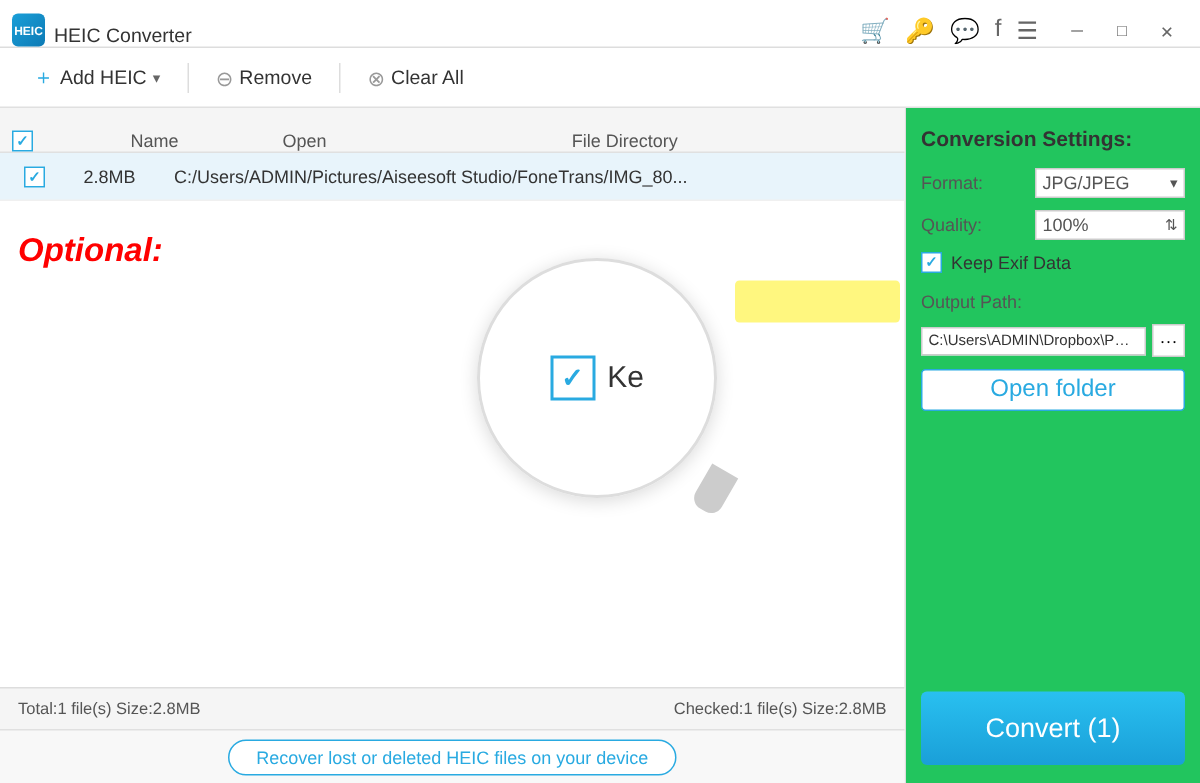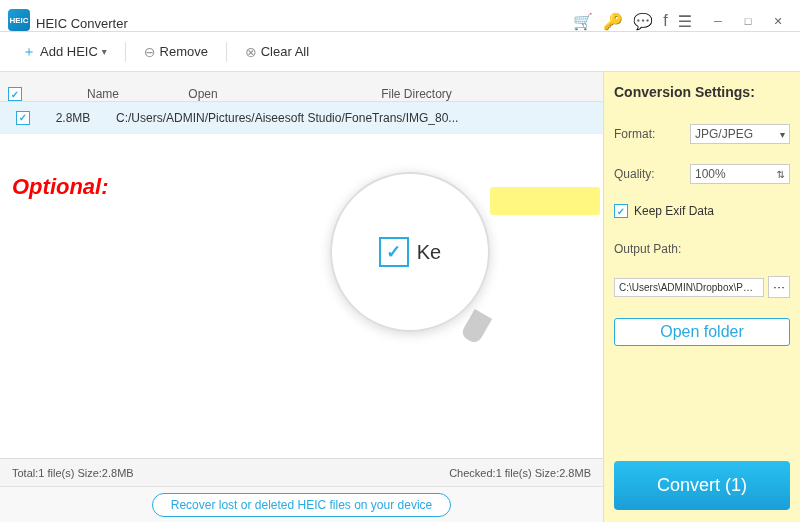--- a/index.html
+++ b/index.html
@@ -124,31 +124,31 @@
       content: '✓';
       color: #29aae1;
       font-size: 10px;
       font-weight: bold;
     }
 
     
     .optional-label {
       position: absolute;
       left: 12px;
-      top: 102px;
+      top: 82px;
       font-size: 22px;
       font-weight: bold;
       color: red;
       font-style: italic;
     }
 
     
     .magnifier {
       position: absolute;
-      left: 330px;
+      left: 318px;
       top: 100px;
       width: 160px;
       height: 160px;
       border-radius: 50%;
       background: rgba(255,255,255,0.92);
       border: 2px solid #ddd;
       box-shadow: 0 2px 12px rgba(0,0,0,0.15);
       display: flex; align-items: center; justify-content: center;
       overflow: hidden;
       z-index: 10;
@@ -224,24 +224,24 @@
       padding: 4px 18px;
       background: #fff;
       color: #29aae1;
       font-size: 12px;
       cursor: pointer;
     }
 
     
     .right-panel {
       width: 196px;
-      background: #fef9c3;
+      background: #22c55e;
       display: flex; flex-direction: column;
       padding: 12px 10px;
-      gap: 20px;
+      gap: 8px;
       flex-shrink: 0;
     }
     .panel-title {
       font-size: 14px; font-weight: bold; color: #333;
       margin-bottom: 4px;
     }
     .panel-row {
       display: flex; align-items: center; justify-content: space-between;
       font-size: 12px; color: #555;
     }

